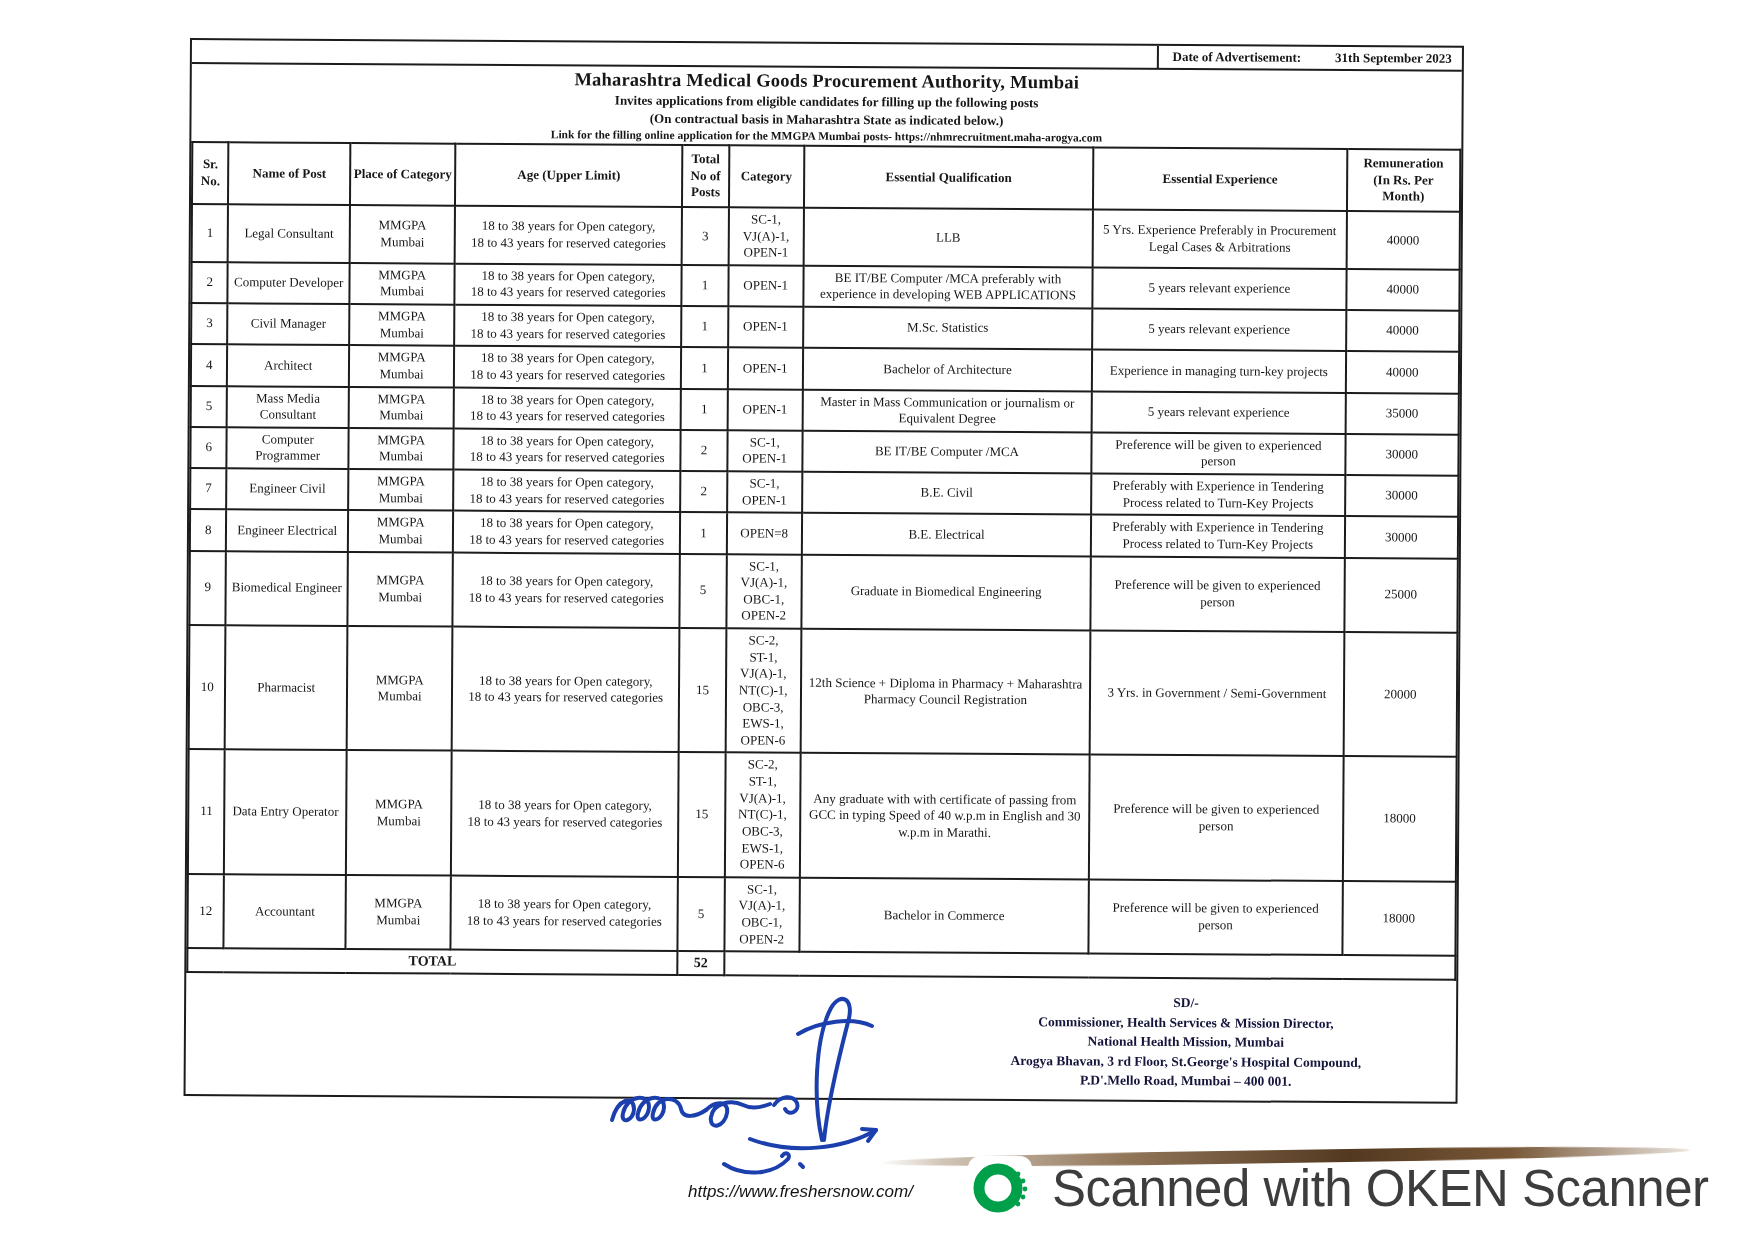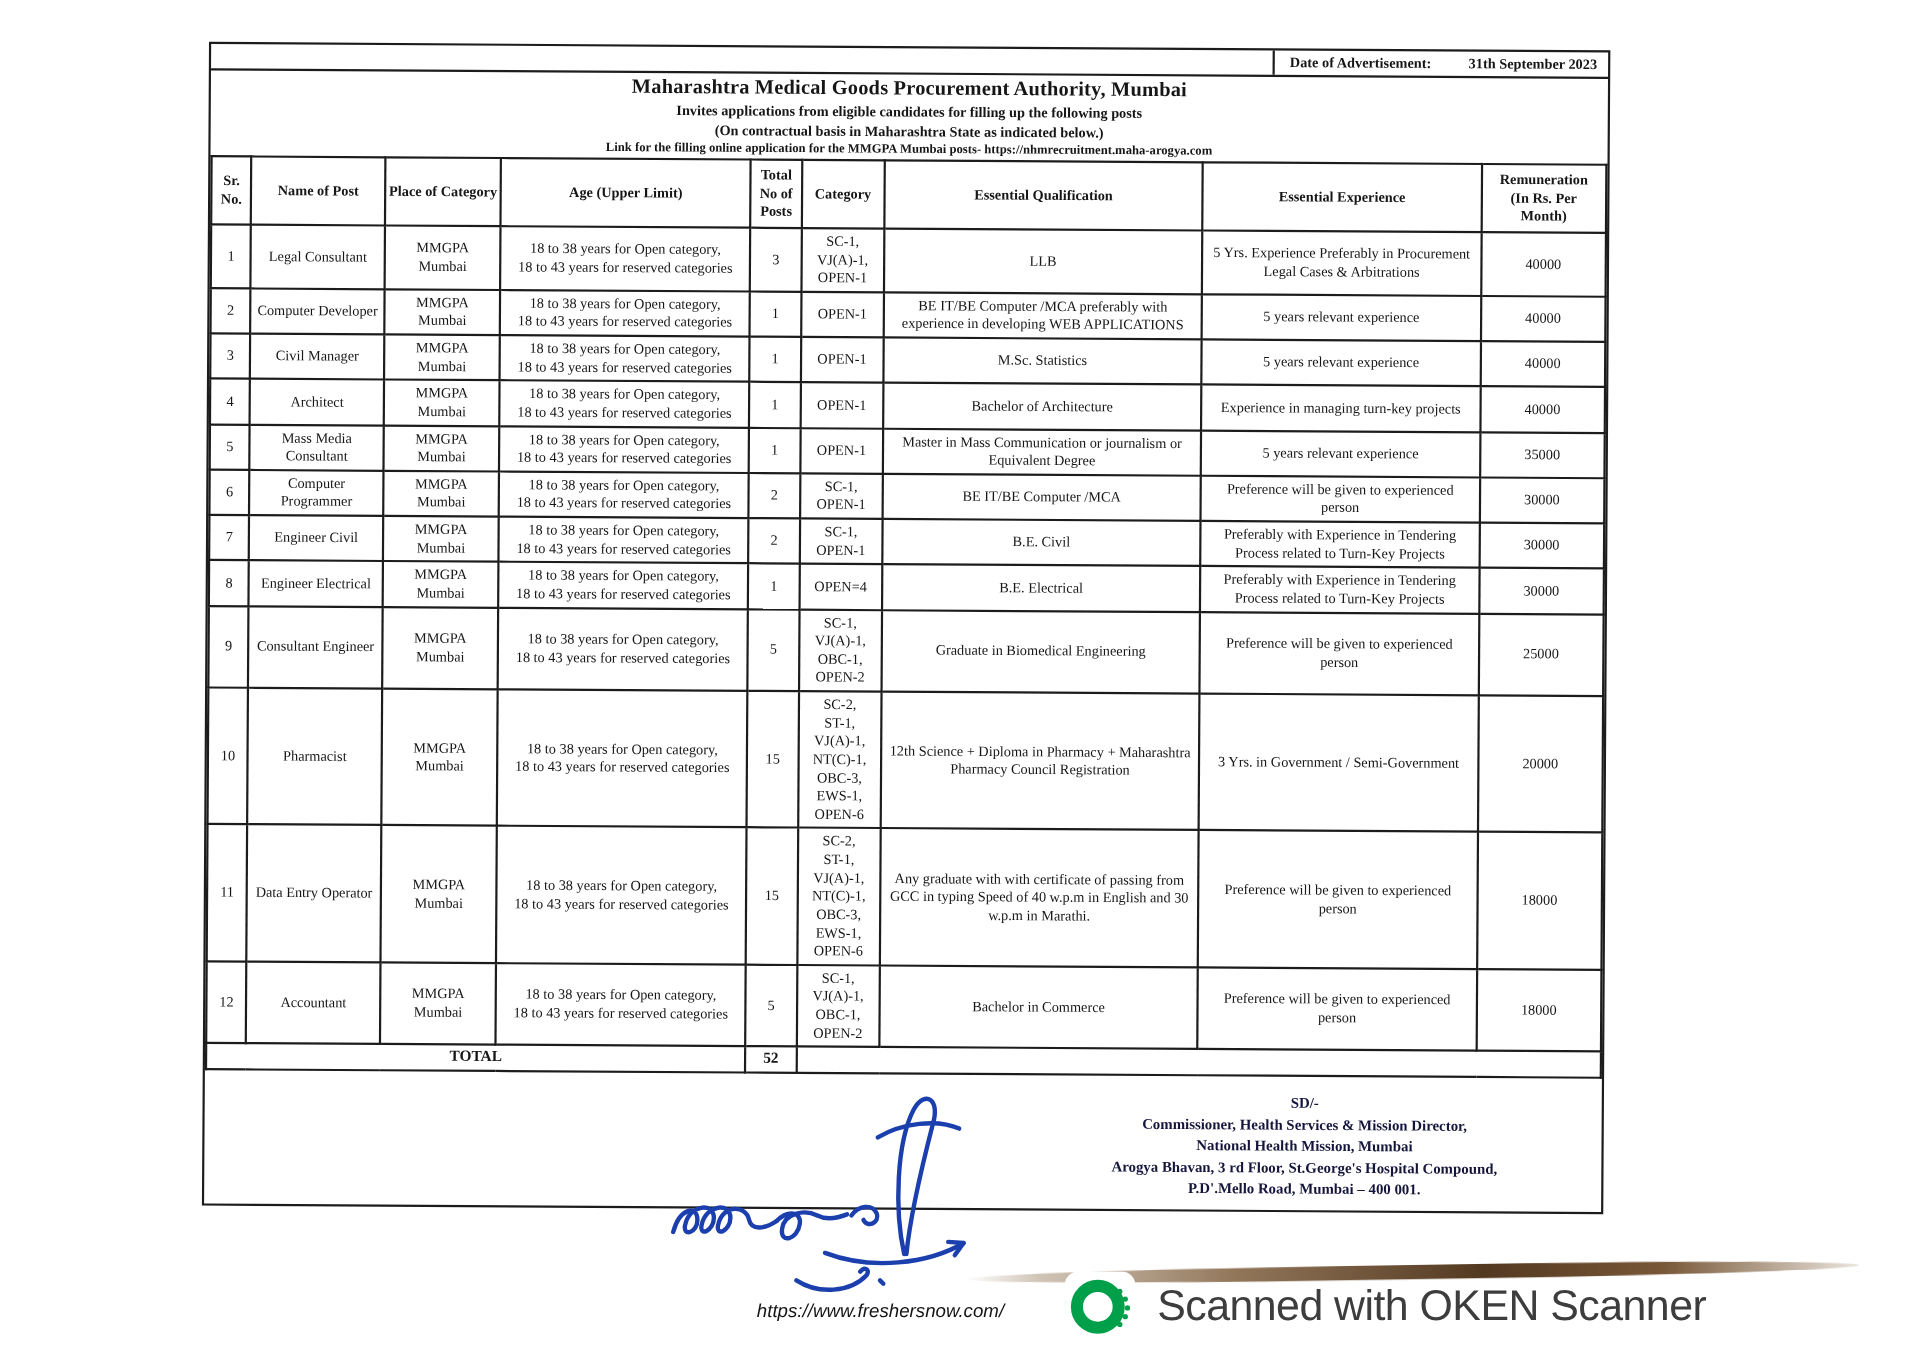--- a/index.html
+++ b/index.html
@@ -68,21 +68,21 @@
     position:absolute;left:688px;top:1182px;
     font-family:"Liberation Sans","DejaVu Sans",sans-serif;
     font-size:17px;color:#131313;font-style:italic;
   }
   .oken{
     position:absolute;left:968px;top:1156px;
     display:flex;align-items:center;gap:20px;
   }
   .oken-text{
     font-family:"Liberation Sans","DejaVu Sans",sans-serif;
-    font-size:39px;color:#3d3d3d;letter-spacing:-0.5px;
+    font-size:51px;color:#3d3d3d;letter-spacing:-0.5px;
   }
   .smudge{
     position:absolute;left:878px;top:1150px;width:812px;height:13px;
     border-radius:50% / 60%;
     transform:rotate(-0.9deg);
     background:linear-gradient(90deg,
       rgba(141,110,75,0) 0%,
       rgba(141,110,75,0.40) 8%,
       rgba(104,66,27,0.72) 30%,
       rgba(68,40,13,0.92) 58%,
@@ -237,28 +237,28 @@
     <td class="c-rem">30000</td>
   </tr>
         <tr>
     <td class="c-sr">8</td>
     <td class="c-post">Engineer Electrical</td>
     <td class="c-place">MMGPA
 Mumbai</td>
     <td class="c-age">18 to 38 years for Open category,
 18 to 43 years for reserved categories</td>
     <td class="c-num">1</td>
-    <td class="c-cat">OPEN=4</td>
+    <td class="c-cat">OPEN=8</td>
     <td class="c-qual">B.E. Electrical</td>
     <td class="c-exp">Preferably with Experience in Tendering Process related to Turn-Key Projects</td>
     <td class="c-rem">30000</td>
   </tr>
         <tr>
     <td class="c-sr">9</td>
-    <td class="c-post">Consultant Engineer</td>
+    <td class="c-post">Biomedical Engineer</td>
     <td class="c-place">MMGPA
 Mumbai</td>
     <td class="c-age">18 to 38 years for Open category,
 18 to 43 years for reserved categories</td>
     <td class="c-num">5</td>
     <td class="c-cat">SC-1,
 VJ(A)-1,
 OBC-1,
 OPEN-2</td>
     <td class="c-qual">Graduate in Biomedical Engineering</td>

